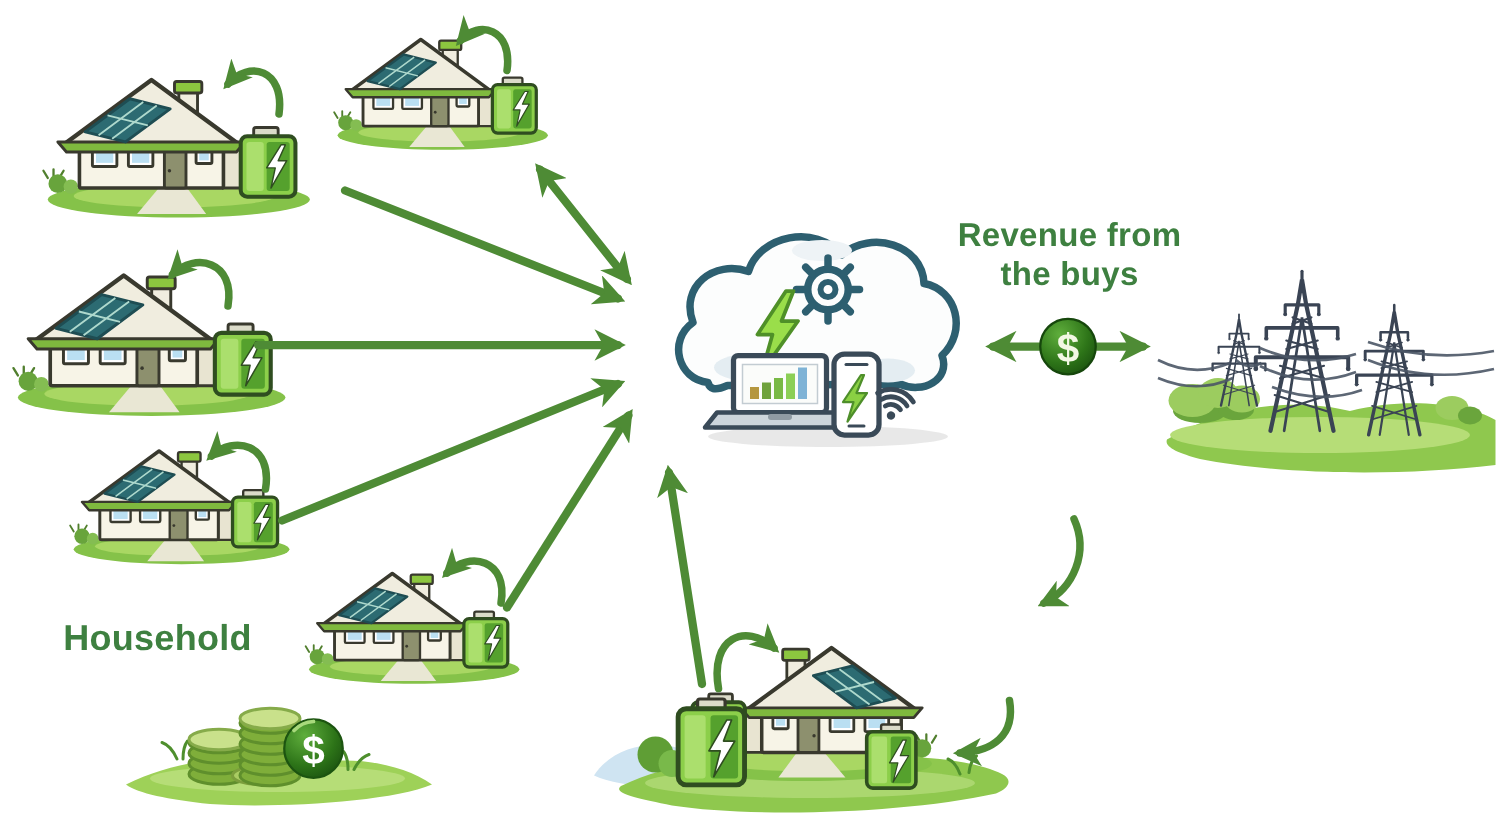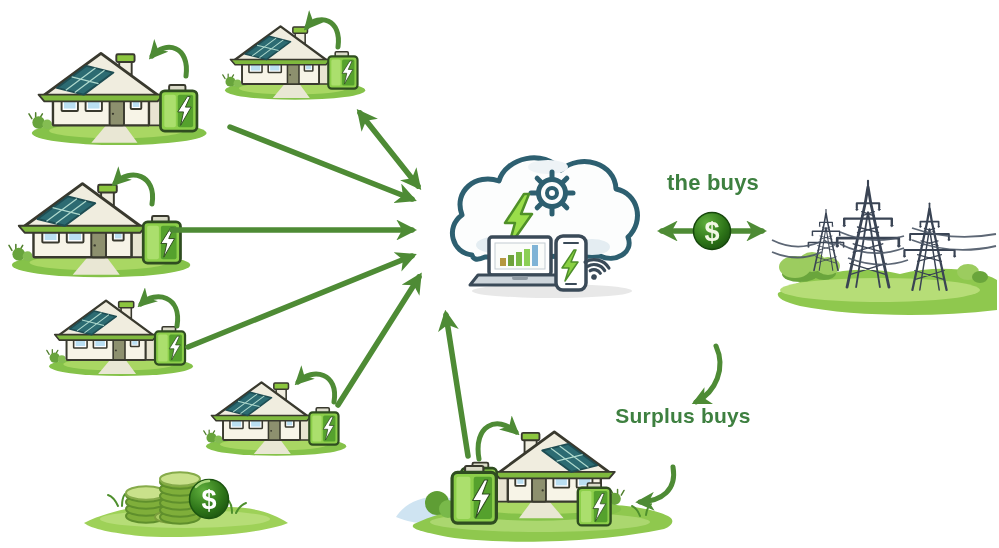--- a/index.html
+++ b/index.html
@@ -240,22 +240,22 @@
     <path class="loop" d="M479 459 C 473 425 497 415 516 432" marker-end="url(#ah)"></path>
   </g>
 
   <g>
     <circle cx="712" cy="231" r="18.5" fill="url(#gradDollar)" stroke="#16470c" stroke-width="1.5"></circle>
     <text x="712" y="241" text-anchor="middle" font-size="27" font-weight="bold" fill="#f2f8e4">$</text>
   </g>
 </svg>
 
 <div class="label label-revenue">
+  <span>Revenue from</span><br>
+  <span>the buys</span>
+</div>
+<div class="label label-household">
+  <span>Household</span><br>
+</div>
+<div class="label label-surplus">
   <br>
-  <span>the buys</span>
-</div>
-<div class="label label-household">
-  <br>
-</div>
-<div class="label label-surplus">
-  <span>Surplus buys</span><br>
 </div>
 </div>
 
 </body></html>

